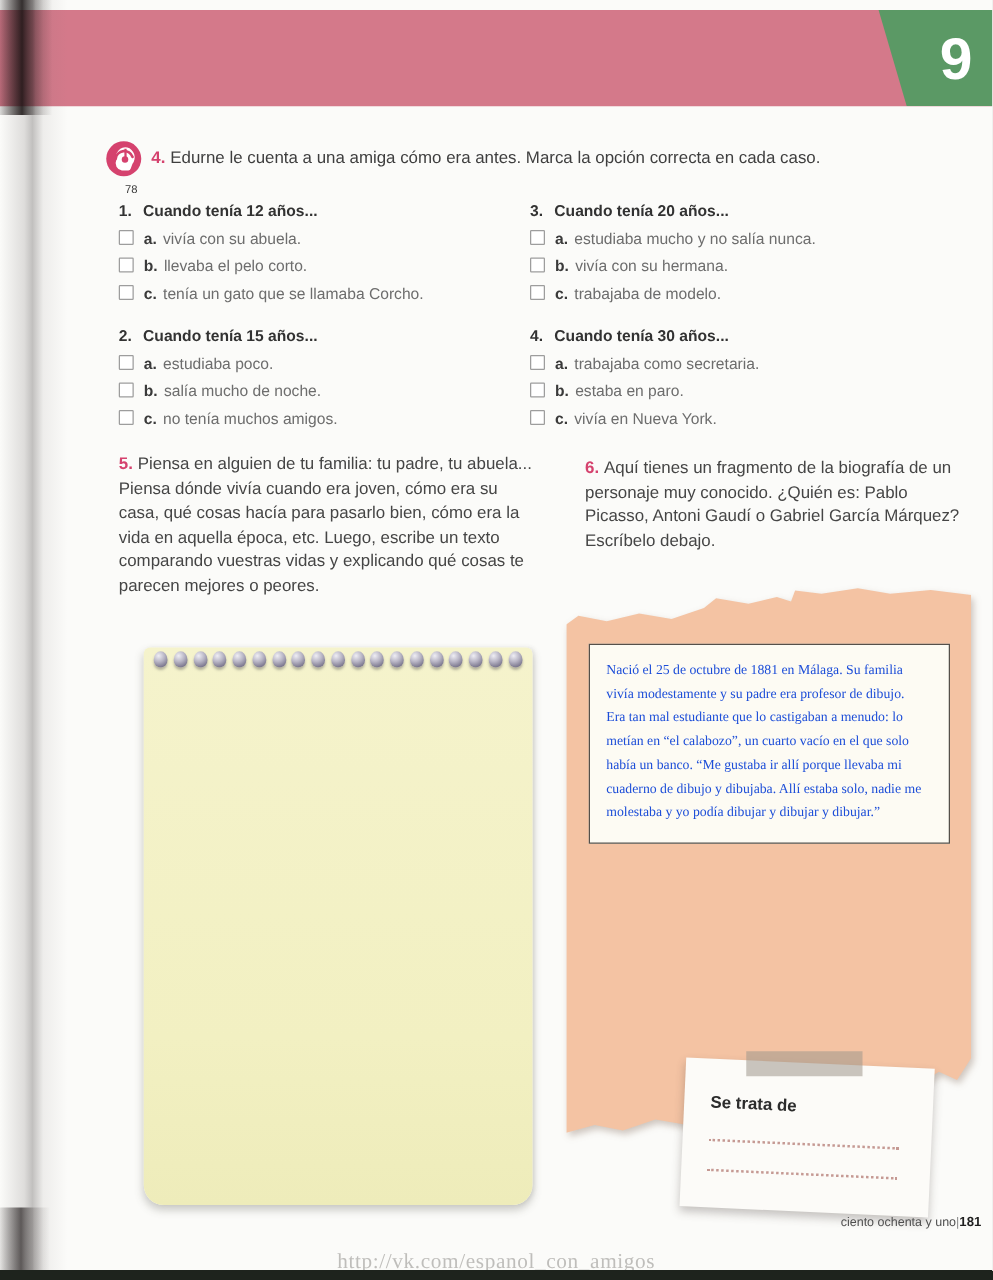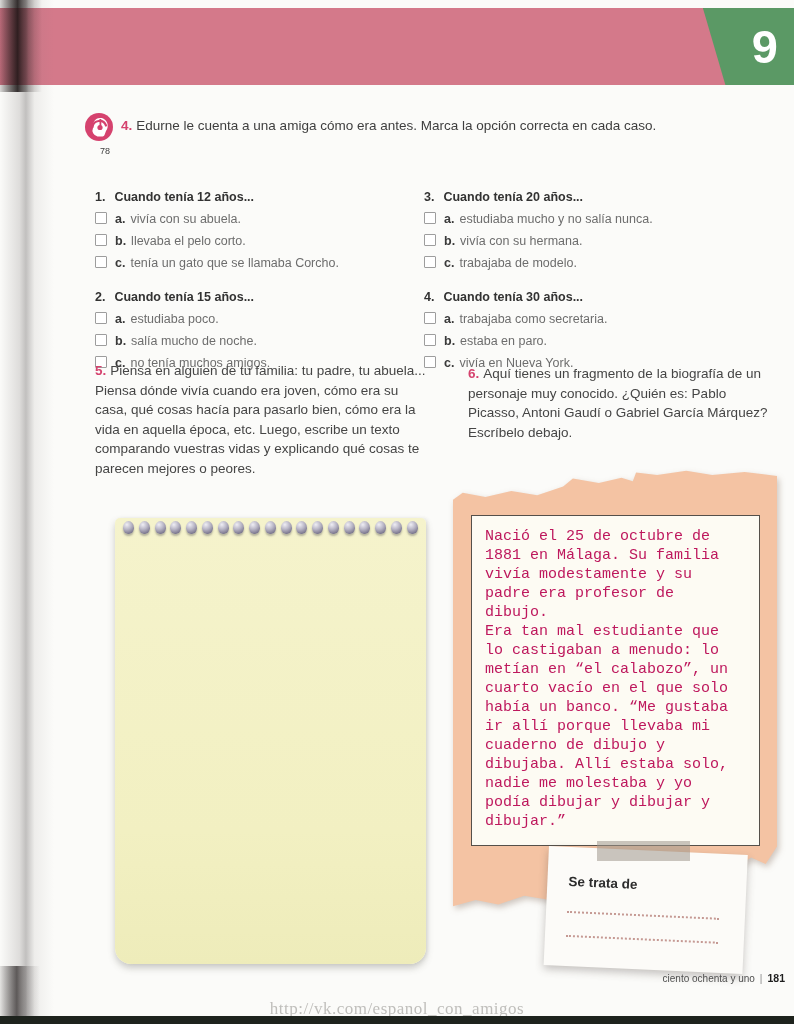--- a/index.html
+++ b/index.html
@@ -49,21 +49,21 @@
 
   
   .audio-icon-wrap { position:absolute; left:84px; top:112px; width:30px; height:30px; }
   .audio-track { position:absolute; left:88px; top:146px; font-size:9px; color:#3c3c3c; width:22px; text-align:right; }
   .ex4-instruction {
     position:absolute; left:121px; top:116px; width:648px;
     font-size:13.5px; line-height:19px; color:#3e3e3e;
   }
   .ex-num { color:#d5426e; font-weight:bold; margin-right:4px; }
 
-  .q-block { position:absolute; width:330px;margin-top:28px; }
+  .q-block { position:absolute; width:330px; }
   .q-title { font-size:12.5px; font-weight:bold; color:#323232; margin-bottom:8px; }
   .q-title .q-num { margin-right:9px; }
   .opt { display:flex; align-items:flex-start; margin-bottom:8px; font-size:12.5px; line-height:14px; }
   .cb {
     flex:0 0 auto; width:12px; height:12px; border:1.4px solid #9d9d9d; border-radius:1px;
     background:#fff; margin-right:8px; margin-top:0px; display:inline-block;
   }
   .opt-letter { font-weight:bold; color:#3a3a3a; margin-right:5px; }
   .opt-text { color:#6d6d6d; }
 
@@ -99,21 +99,21 @@
       45% 3.4%, 52% 2.2%, 55.5% 3%, 56.5% 1%, 63% 1.6%, 72% 0.6%, 80% 1.6%, 90% 0.9%, 100% 1.8%,
       100% 86%, 96.5% 90%, 92% 88.5%, 86% 91.5%, 80% 90.2%, 74% 93.2%, 66% 92.2%, 60% 95.2%,
       52% 94.2%, 45% 96.8%, 38% 96.2%, 30% 98.2%, 22% 97.2%, 14% 99.2%, 7% 98.2%, 0% 99.6%);
   }
   .bio-box {
     position:absolute; left:18px; top:47px; width:289px;
     background:#fdfbf3; border:1.6px solid #55504a;
     padding:11px 13px 14px 13px;
   }
   .bio-box p {
-    font-family:Liberation Mono, monospace; font-size:15px; line-height:19px; color:#be185d;
+    font-family:Liberation Serif, serif; font-size:11px; line-height:19px; color:#1d4ed8;
   }
 
   
   .answer-note {
     position:absolute; left:549px; top:846px; width:199px; height:119px;
     background:#fcfbf8; transform:rotate(2.6deg); transform-origin:top left;
     box-shadow:0 4px 8px rgba(70,60,55,.30);
   }
   .answer-note .label {
     position:absolute; left:21px; top:27px; font-size:13.5px; font-weight:bold; color:#2c2c2c;
@@ -124,21 +124,21 @@
   }
   .dl1 { top:63px; } .dl2 { top:87px; }
   .tape {
     position:absolute; left:597px; top:841px; width:93px; height:20px;
     background:rgba(158,152,140,.55); z-index:3;
   }
 
   
   .page-footer {
     position:absolute; right:9px; top:972px; font-size:10px; color:#4f4f4f;
-    display:flex; align-items:flex-end; gap:5px;
+    display:flex; align-items:flex-end; 
   }
   .page-footer .pnum { font-weight:bold; color:#1f1f1f; font-size:10.5px; }
   .page-footer .sep { color:#8a8a8a; }
   .watermark {
     position:absolute; left:0; right:0; top:999px; text-align:center;
     font-family:"Liberation Serif", serif; font-size:17px; color:#bfbebb; letter-spacing:.5px;
   }
 </style>
 </head>
 <body>

